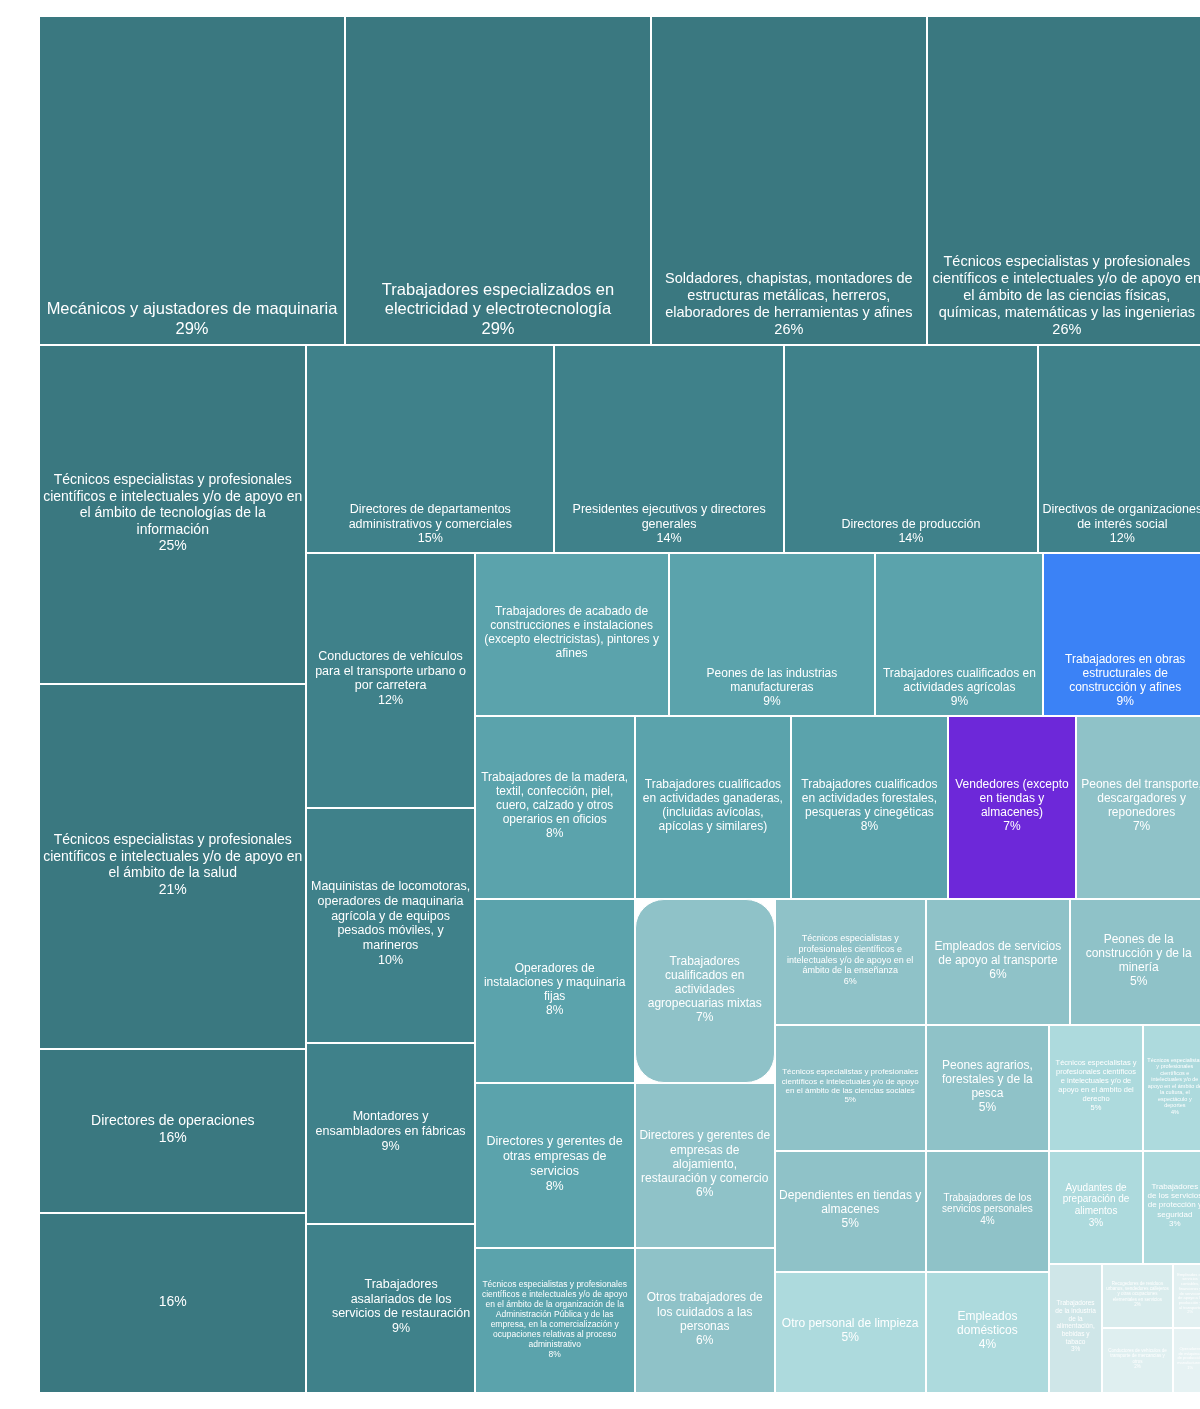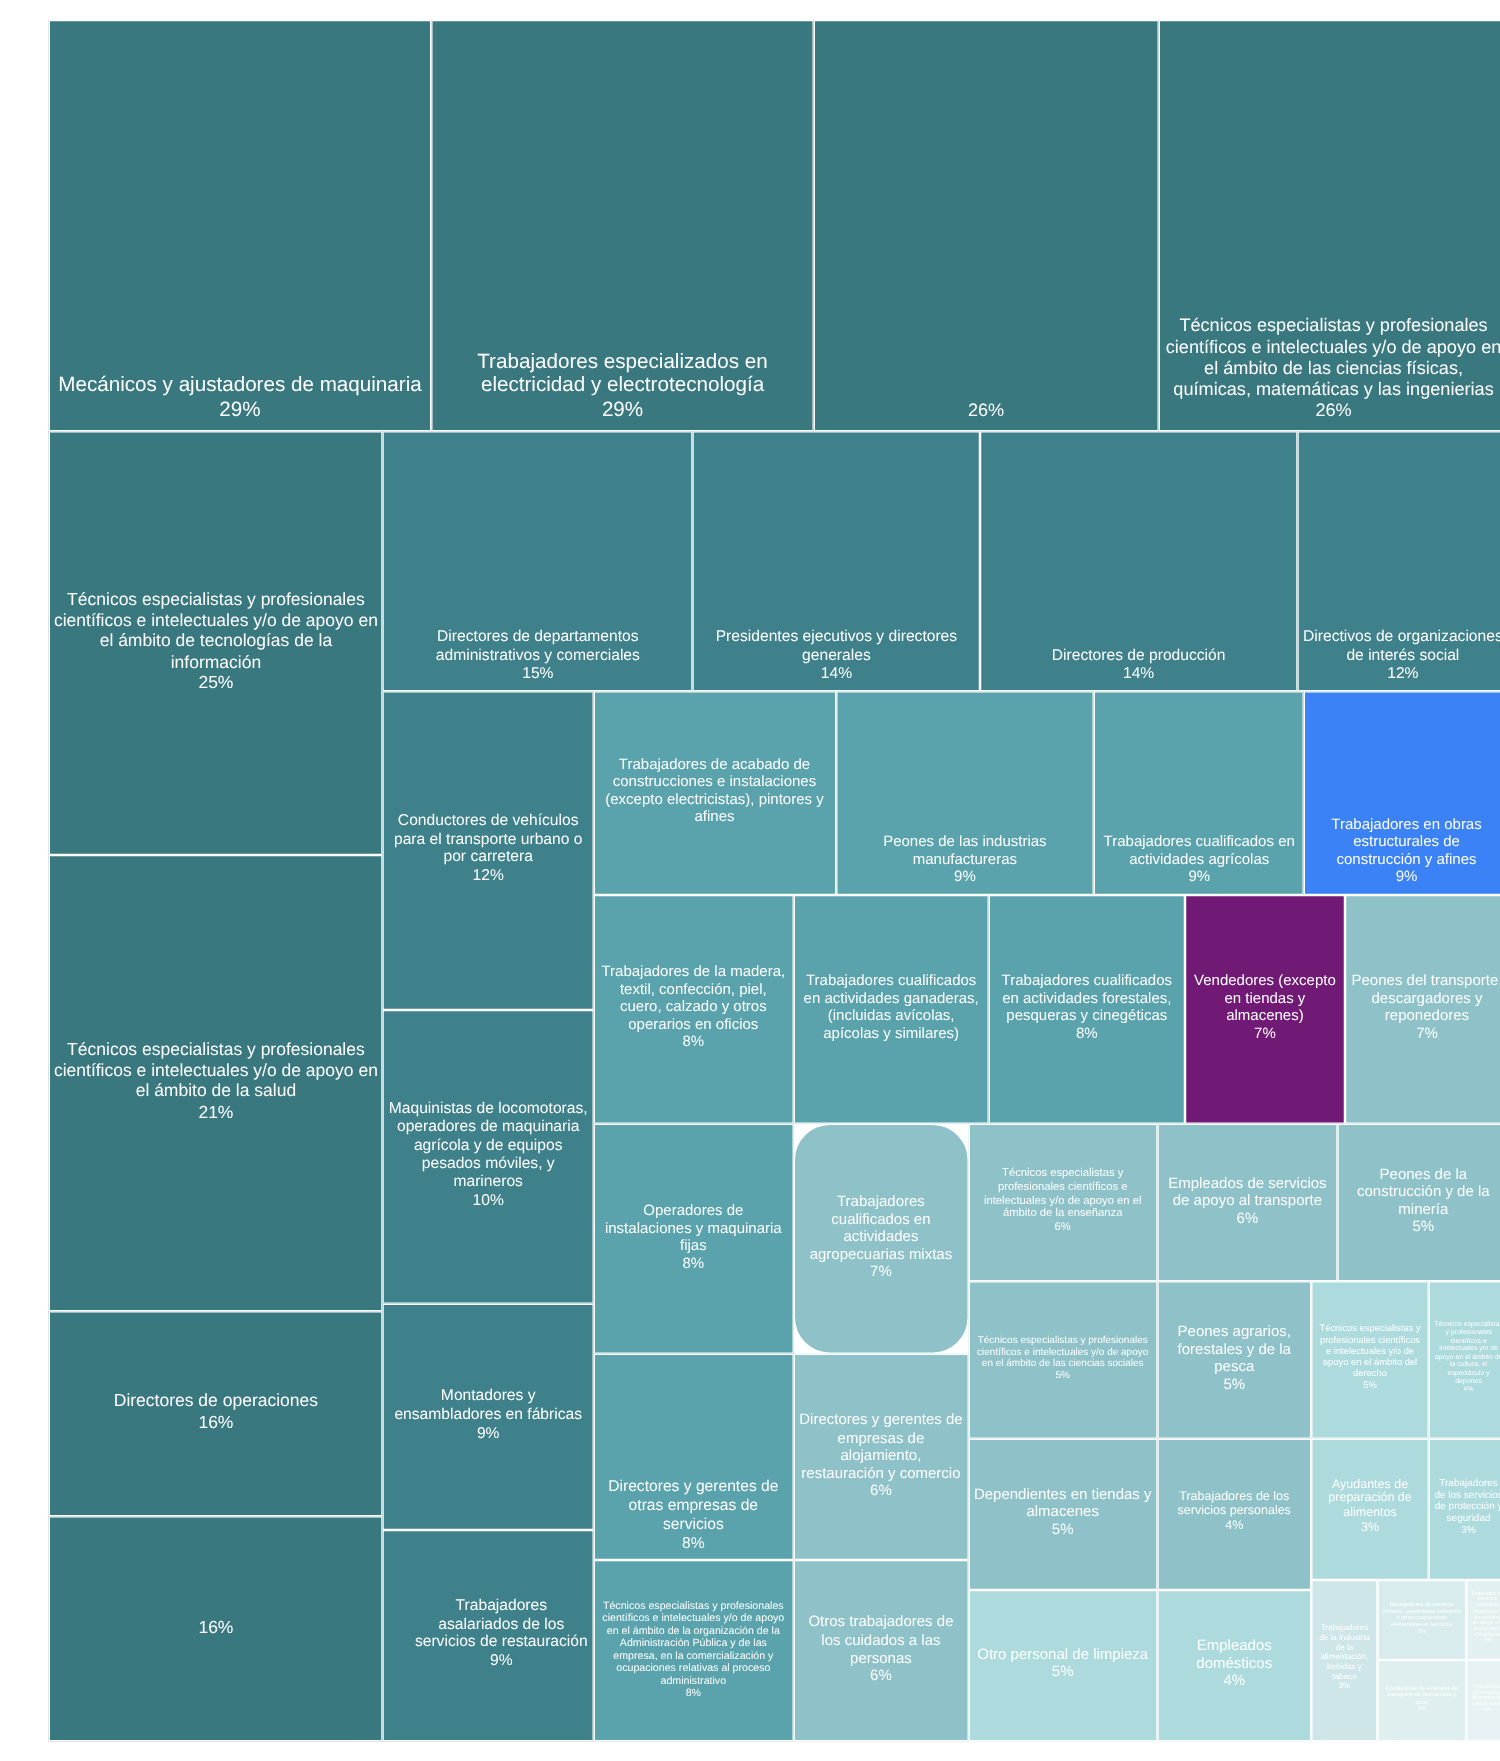--- a/index.html
+++ b/index.html
@@ -47,20 +47,21 @@
   <div id="treemap">
       <div class="cell" style="left: 0%; top: 0%; width: 26.2%; height: 23.9%; background: rgb(58, 120, 128); font-size: 16.5px;">
         <span class="lbl">Mecánicos y ajustadores de maquinaria</span>
         <span class="val">29%</span>
       </div>
       <div class="cell" style="left: 26.2%; top: 0%; width: 26.2%; height: 23.9%; background: rgb(58, 120, 128); font-size: 16.5px;">
         <span class="lbl">Trabajadores especializados en electricidad y electrotecnología</span>
         <span class="val">29%</span>
       </div>
       <div class="cell" style="left: 52.4%; top: 0%; width: 23.6%; height: 23.9%; background: rgb(58, 120, 128); font-size: 14.5px;">
+        <span class="lbl">Soldadores, chapistas, montadores de estructuras metálicas, herreros, elaboradores de herramientas y afines</span>
         <span class="val">26%</span>
       </div>
       <div class="cell" style="left: 76%; top: 0%; width: 24%; height: 23.9%; background: rgb(58, 120, 128); font-size: 14.5px;">
         <span class="lbl">Técnicos especialistas y profesionales científicos e intelectuales y/o de apoyo en el ámbito de las ciencias físicas, químicas, matemáticas y las ingenierias</span>
         <span class="val">26%</span>
       </div>
       <div class="cell vcenter" style="left: 0%; top: 23.9%; width: 22.9%; height: 24.6%; background: rgb(58, 120, 128); font-size: 14px;">
         <span class="lbl">Técnicos especialistas y profesionales científicos e intelectuales y/o de apoyo en el ámbito de tecnologías de la información</span>
         <span class="val">25%</span>
       </div>
@@ -126,21 +127,21 @@
         <span class="lbl">Trabajadores de la madera, textil, confección, piel, cuero, calzado y otros operarios en oficios</span>
         <span class="val">8%</span>
       </div>
       <div class="cell vcenter" style="left: 51%; top: 50.8%; width: 13.4%; height: 13.3%; background: rgb(91, 163, 172); font-size: 12px;">
         <span class="lbl">Trabajadores cualificados en actividades ganaderas, (incluidas avícolas, apícolas y similares)</span>
       </div>
       <div class="cell vcenter" style="left: 64.4%; top: 50.8%; width: 13.4%; height: 13.3%; background: rgb(91, 163, 172); font-size: 12px;">
         <span class="lbl">Trabajadores cualificados en actividades forestales, pesqueras y cinegéticas</span>
         <span class="val">8%</span>
       </div>
-      <div class="cell vcenter" style="left: 77.8%; top: 50.8%; width: 11%; height: 13.3%; background: #701a75; font-size: 12px; align-items: flex-end;">
+      <div class="cell vcenter" style="left: 77.8%; top: 50.8%; width: 11%; height: 13.3%; background: #6d28d9; font-size: 12px; align-items: flex-end;">
         <span class="lbl">Vendedores (excepto en tiendas y almacenes)</span>
         <span class="val">7%</span>
       </div>
       <div class="cell vcenter" style="left: 88.8%; top: 50.8%; width: 11.2%; height: 13.3%; background: rgb(143, 194, 200); font-size: 12px;">
         <span class="lbl">Peones del transporte, descargadores y reponedores</span>
         <span class="val">7%</span>
       </div>
       <div class="cell vcenter" style="left: 37.3%; top: 64.1%; width: 13.7%; height: 13.4%; background: rgb(91, 163, 172); font-size: 12px;">
         <span class="lbl">Operadores de instalaciones y maquinaria fijas</span>
         <span class="val">8%</span>
@@ -154,21 +155,21 @@
         <span class="val">6%</span>
       </div>
       <div class="cell vcenter" style="left: 75.9%; top: 64.1%; width: 12.4%; height: 9.2%; background: rgb(143, 194, 200); font-size: 12px;">
         <span class="lbl">Empleados de servicios de apoyo al transporte</span>
         <span class="val">6%</span>
       </div>
       <div class="cell vcenter" style="left: 88.3%; top: 64.1%; width: 11.7%; height: 9.2%; background: rgb(143, 194, 200); font-size: 12px;">
         <span class="lbl">Peones de la construcción y de la minería</span>
         <span class="val">5%</span>
       </div>
-      <div class="cell vcenter" style="left: 37.3%; top: 77.5%; width: 13.7%; height: 12%; background: rgb(91, 163, 172); font-size: 12.5px; justify-content: flex-end;">
+      <div class="cell vcenter" style="left: 37.3%; top: 77.5%; width: 13.7%; height: 12%; background: rgb(91, 163, 172); font-size: 12.5px;">
         <span class="lbl">Directores y gerentes de otras empresas de servicios</span>
         <span class="val">8%</span>
       </div>
       <div class="cell vcenter" style="left: 37.3%; top: 89.5%; width: 13.7%; height: 10.5%; background: rgb(91, 163, 172); font-size: 8.5px;">
         <span class="lbl">Técnicos especialistas y profesionales científicos e intelectuales y/o de apoyo en el ámbito de la organización de la Administración Pública y de las empresa, en la comercialización y ocupaciones relativas al proceso administrativo</span>
         <span class="val">8%</span>
       </div>
       <div class="cell vcenter" style="left: 51%; top: 77.5%; width: 12%; height: 12%; background: rgb(143, 194, 200); font-size: 12px;">
         <span class="lbl">Directores y gerentes de empresas de alojamiento, restauración y comercio</span>
         <span class="val">6%</span>

